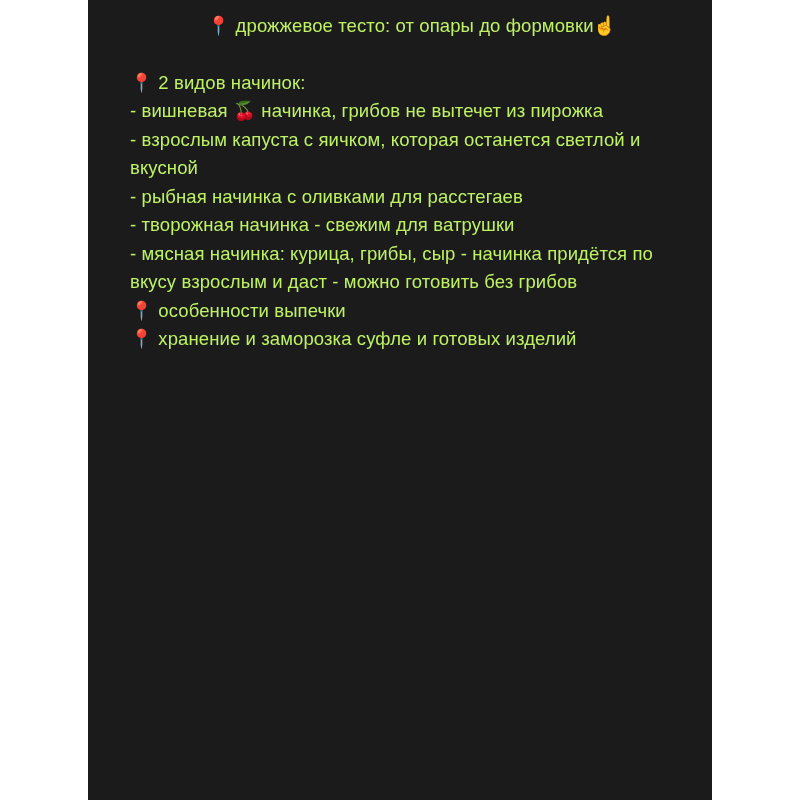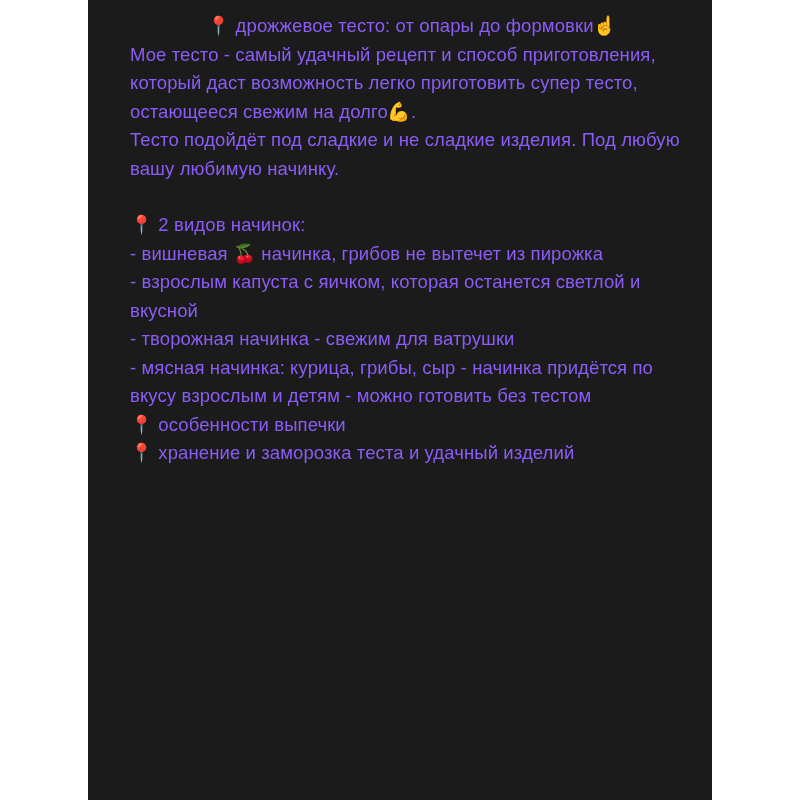--- a/index.html
+++ b/index.html
@@ -35,21 +35,21 @@
     position: absolute;
     top: 0;
     width: 88px;
     height: 800px;
     background: #ffffff;
   }
   .side.left { left: 0; }
   .side.right { left: 712px; width: 88px; }
 
   .text-body {
-    color: #8b5cf6;
+    color: #bef264;
     font-size: 18.5px;
     line-height: 28.5px;
     letter-spacing: 0.1px;
     white-space: pre-wrap;
     word-wrap: break-word;
   }
   .para {
     margin: 0;
   }
   .para.title {
@@ -65,32 +65,31 @@
 
 <div id="screen">
 
   <div class="side left"></div>
   <div class="side right"></div>
 
   <div class="card">
 
     <div class="text-body para title">📍 дрожжевое тесто: от опары до формовки☝️</div>
 
-    <div class="text-body para">Мое тесто - самый удачный рецепт и способ приготовления, который даст возможность легко приготовить супер тесто, остающееся свежим на долго💪.
-Тесто подойдёт под сладкие и не сладкие изделия. Под любую вашу любимую начинку.</div>
 
     <div class="gap"></div>
 
     <div class="text-body para">📍 2 видов начинок:</div>
 
     <div class="text-body para">- вишневая 🍒 начинка, грибов не вытечет из пирожка</div>
     <div class="text-body para">- взрослым капуста с яичком, которая останется светлой и вкусной</div>
+    <div class="text-body para">- рыбная начинка с оливками для расстегаев</div>
     <div class="text-body para">- творожная начинка - свежим для ватрушки</div>
-    <div class="text-body para">- мясная начинка: курица, грибы, сыр - начинка придётся по вкусу взрослым и детям - можно готовить без тестом</div>
+    <div class="text-body para">- мясная начинка: курица, грибы, сыр - начинка придётся по вкусу взрослым и даст - можно готовить без грибов</div>
 
     <div class="text-body para">📍 особенности выпечки</div>
-    <div class="text-body para">📍 хранение и заморозка теста и удачный изделий</div>
+    <div class="text-body para">📍 хранение и заморозка суфле и готовых изделий</div>
 
     <div class="gap"></div>
 
 
   </div>
 </div>
 
 </body></html>

